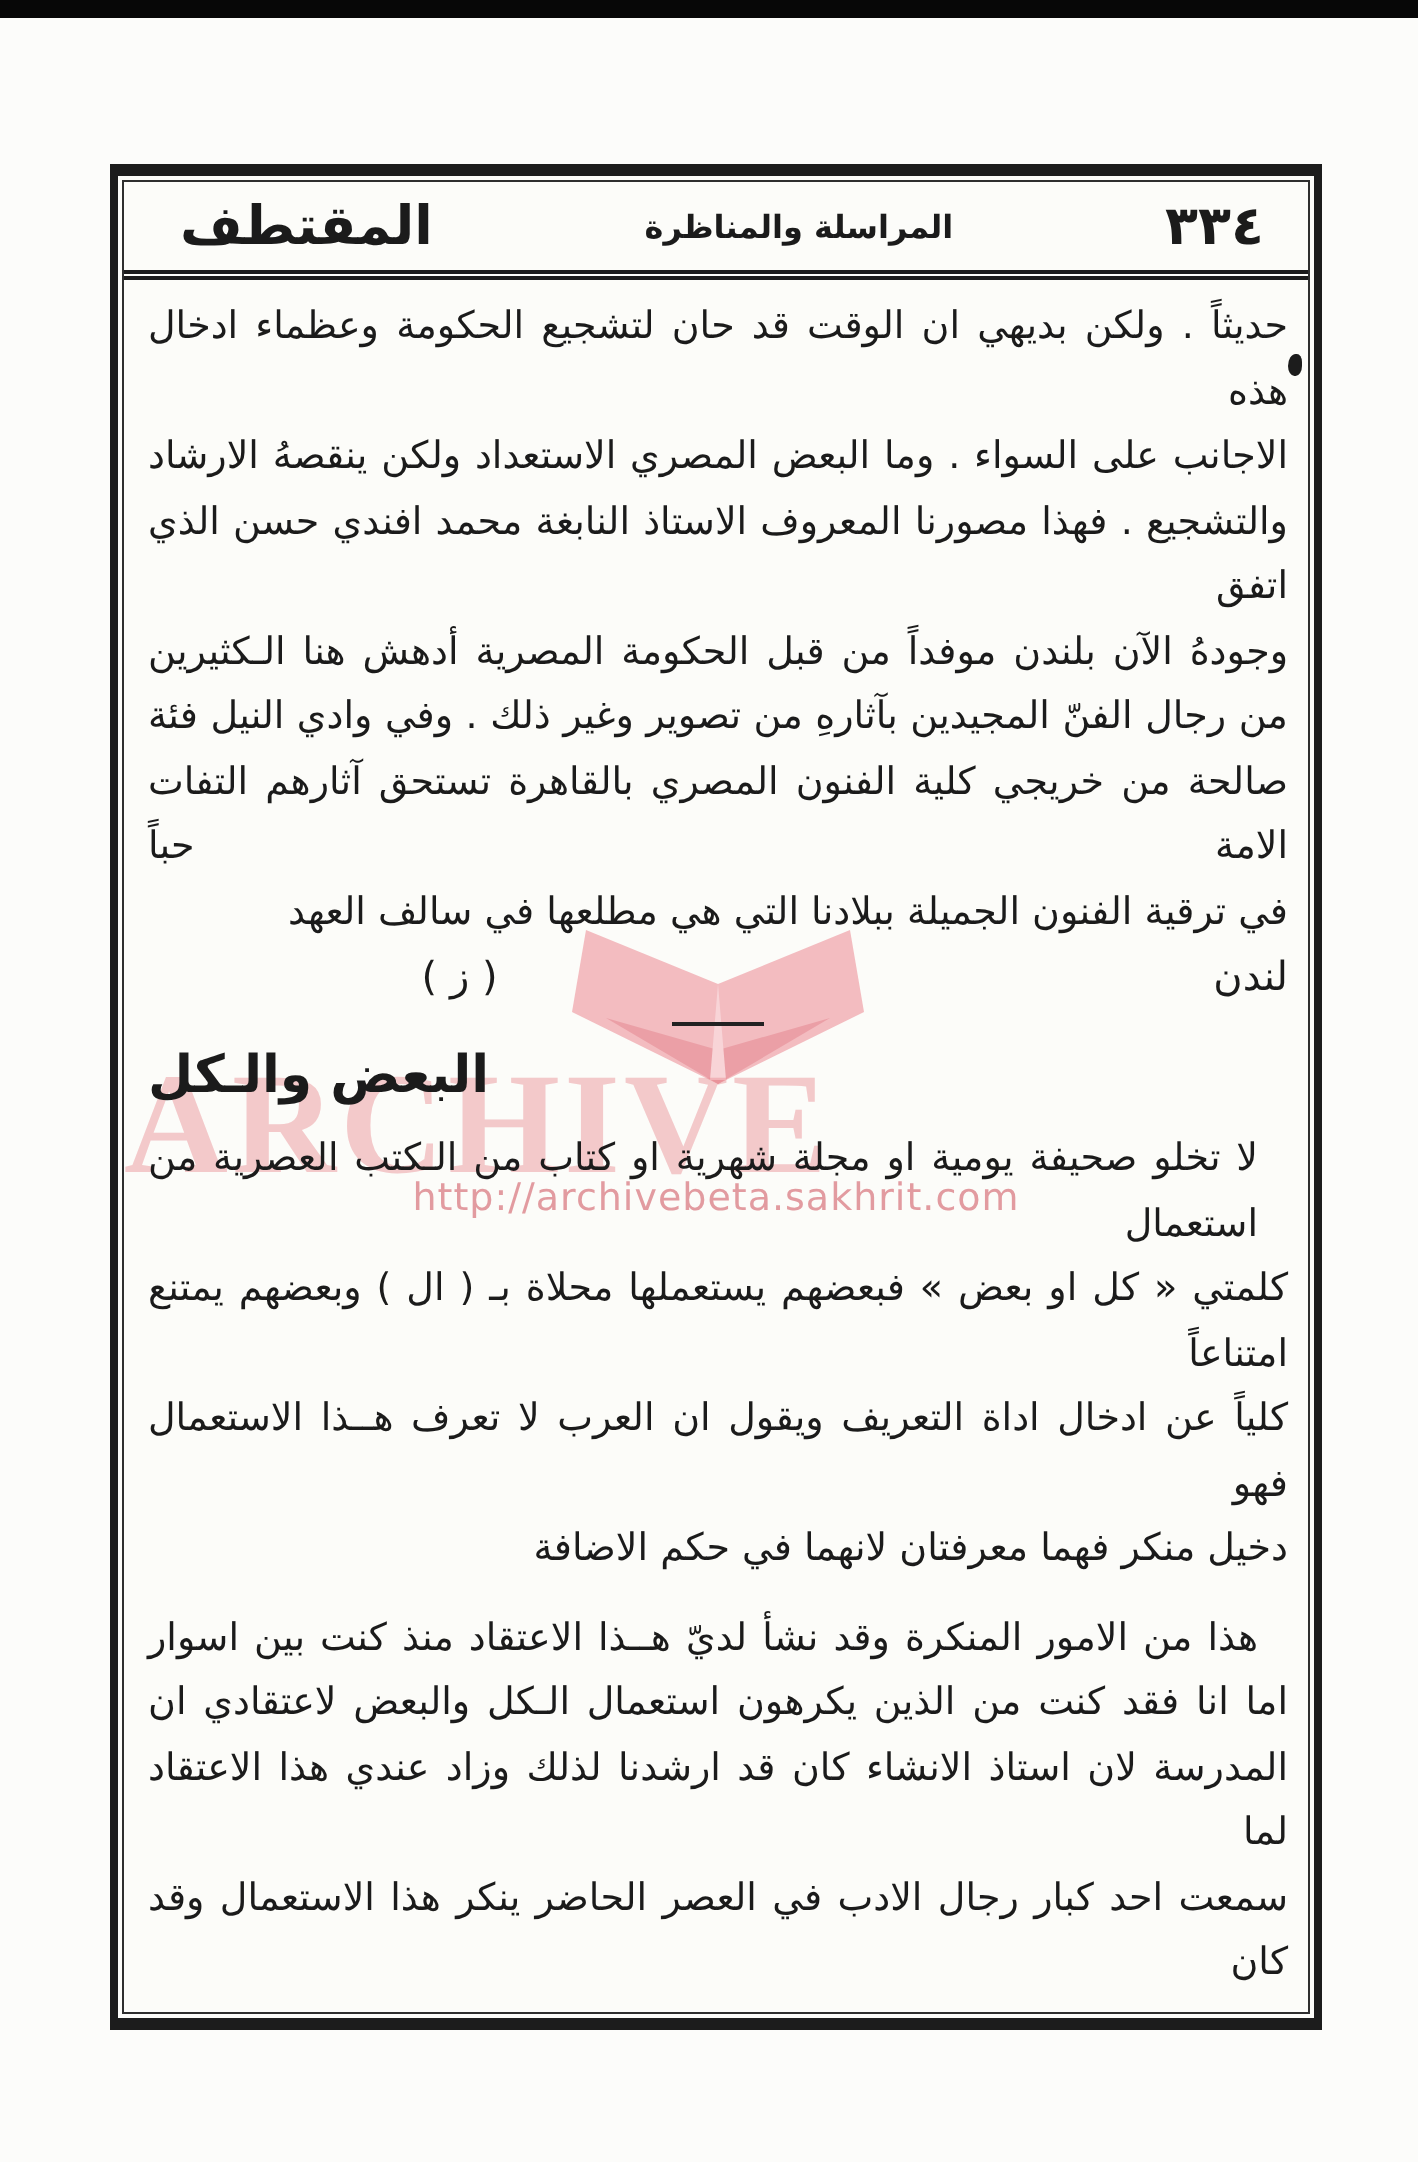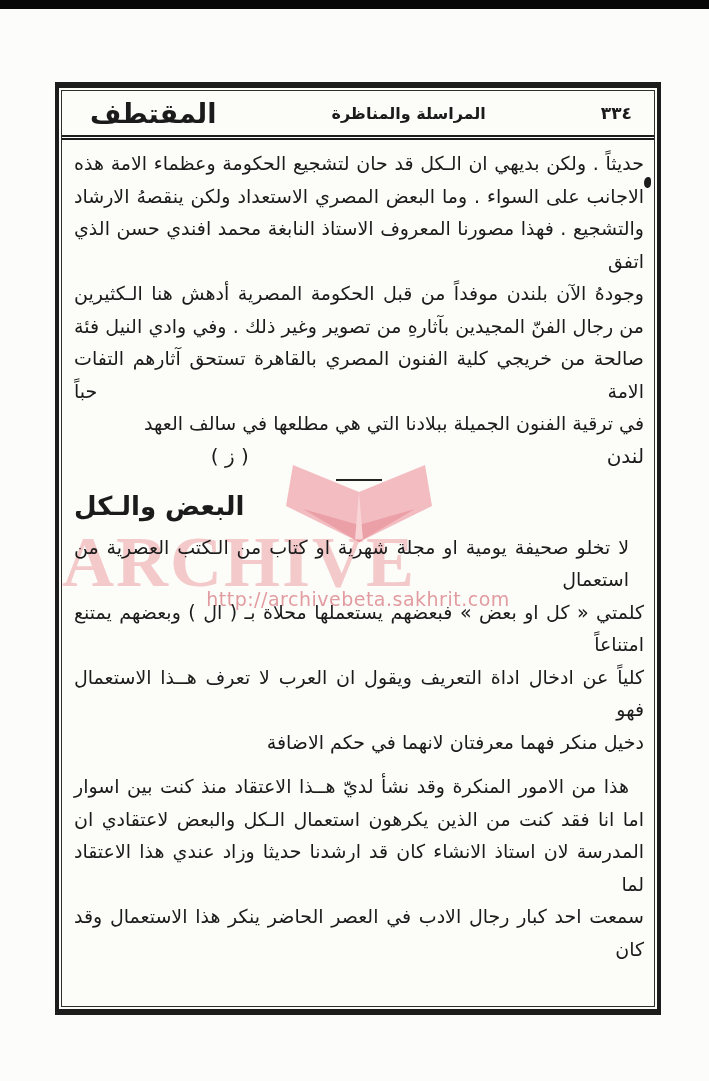--- a/index.html
+++ b/index.html
@@ -27,21 +27,21 @@
   }
   .wm-url{
     position:absolute;top:497px;left:0;width:100%;text-align:center;
     font-size:19px;letter-spacing:0.5px;color:rgba(206,85,95,0.58);
   }
 
   .header{
     position:relative;z-index:2;display:flex;align-items:center;justify-content:space-between;
     height:44px;border-bottom:5px double #1c1c1c;padding:0 22px 0 28px;font-weight:bold;
   }
-  .hdr-page{font-size:17px;}
+  .hdr-page{font-size:27px;}
   .hdr-title{font-size:16px;}
   .hdr-journal{font-size:27px;}
 
   .page-body{position:relative;z-index:2;padding:7px 10px 0 12px;font-size:19px;}
   .tline{line-height:32.5px;text-align:justify;text-align-last:justify;}
   .para .tline:last-child{text-align-last:right;}
   .indent-first .tline:first-child{padding-right:15px;}
 
   .sig-row{position:relative;height:33px;line-height:33px;}
   .sig-place{display:block;text-align:right;font-size:20px;}
@@ -79,21 +79,21 @@
 
       <div class="header">
         <div class="hdr-page">٣٣٤</div>
         <div class="hdr-title">المراسلة والمناظرة</div>
         <div class="hdr-journal">المقتطف</div>
       </div>
 
       <div class="page-body">
 
         <div class="para p1">
-            <div class="tline">حديثاً . ولكن بديهي ان الـكل قد حان لتشجيع الحكومة وعظماء الامة هذه</div>
+            <div class="tline">حديثاً . ولكن بديهي ان الوقت قد حان لتشجيع الحكومة وعظماء ادخال هذه</div>
             <div class="tline">الاجانب على السواء . وما البعض المصري الاستعداد ولكن ينقصهُ الارشاد</div>
             <div class="tline">والتشجيع . فهذا مصورنا المعروف الاستاذ النابغة محمد افندي حسن الذي اتفق</div>
             <div class="tline">وجودهُ الآن بلندن موفداً من قبل الحكومة المصرية أدهش هنا الـكثيرين</div>
             <div class="tline">من رجال الفنّ المجيدين بآثارهِ من تصوير وغير ذلك . وفي وادي النيل فئة</div>
             <div class="tline">صالحة من خريجي كلية الفنون المصري بالقاهرة تستحق آثارهم التفات الامة حباً</div>
             <div class="tline">في ترقية الفنون الجميلة ببلادنا التي هي مطلعها في سالف العهد</div>
           </div>
 
         <div class="sig-row">
           <span class="sig-place">لندن</span>
@@ -108,20 +108,20 @@
         <div class="para indent-first p2">
             <div class="tline">لا تخلو صحيفة يومية او مجلة شهرية او كتاب من الـكتب العصرية من استعمال</div>
             <div class="tline">كلمتي « كل او بعض » فبعضهم يستعملها محلاة بـ ( ال ) وبعضهم يمتنع امتناعاً</div>
             <div class="tline">كلياً عن ادخال اداة التعريف ويقول ان العرب لا تعرف هــذا الاستعمال فهو</div>
             <div class="tline">دخيل منكر فهما معرفتان لانهما في حكم الاضافة</div>
           </div>
 
         <div class="para indent-first p3">
             <div class="tline">هذا من الامور المنكرة وقد نشأ لديّ هــذا الاعتقاد منذ كنت بين اسوار</div>
             <div class="tline">اما انا فقد كنت من الذين يكرهون استعمال الـكل والبعض لاعتقادي ان</div>
-            <div class="tline">المدرسة لان استاذ الانشاء كان قد ارشدنا حديثا وزاد عندي هذا الاعتقاد لما</div>
+            <div class="tline">المدرسة لان استاذ الانشاء كان قد ارشدنا لذلك وزاد عندي هذا الاعتقاد لما</div>
             <div class="tline">سمعت احد كبار رجال الادب في العصر الحاضر ينكر هذا الاستعمال وقد كان</div>
           </div>
 
       </div>
     </div>
   </div>
 </div>
 
 </body></html>

